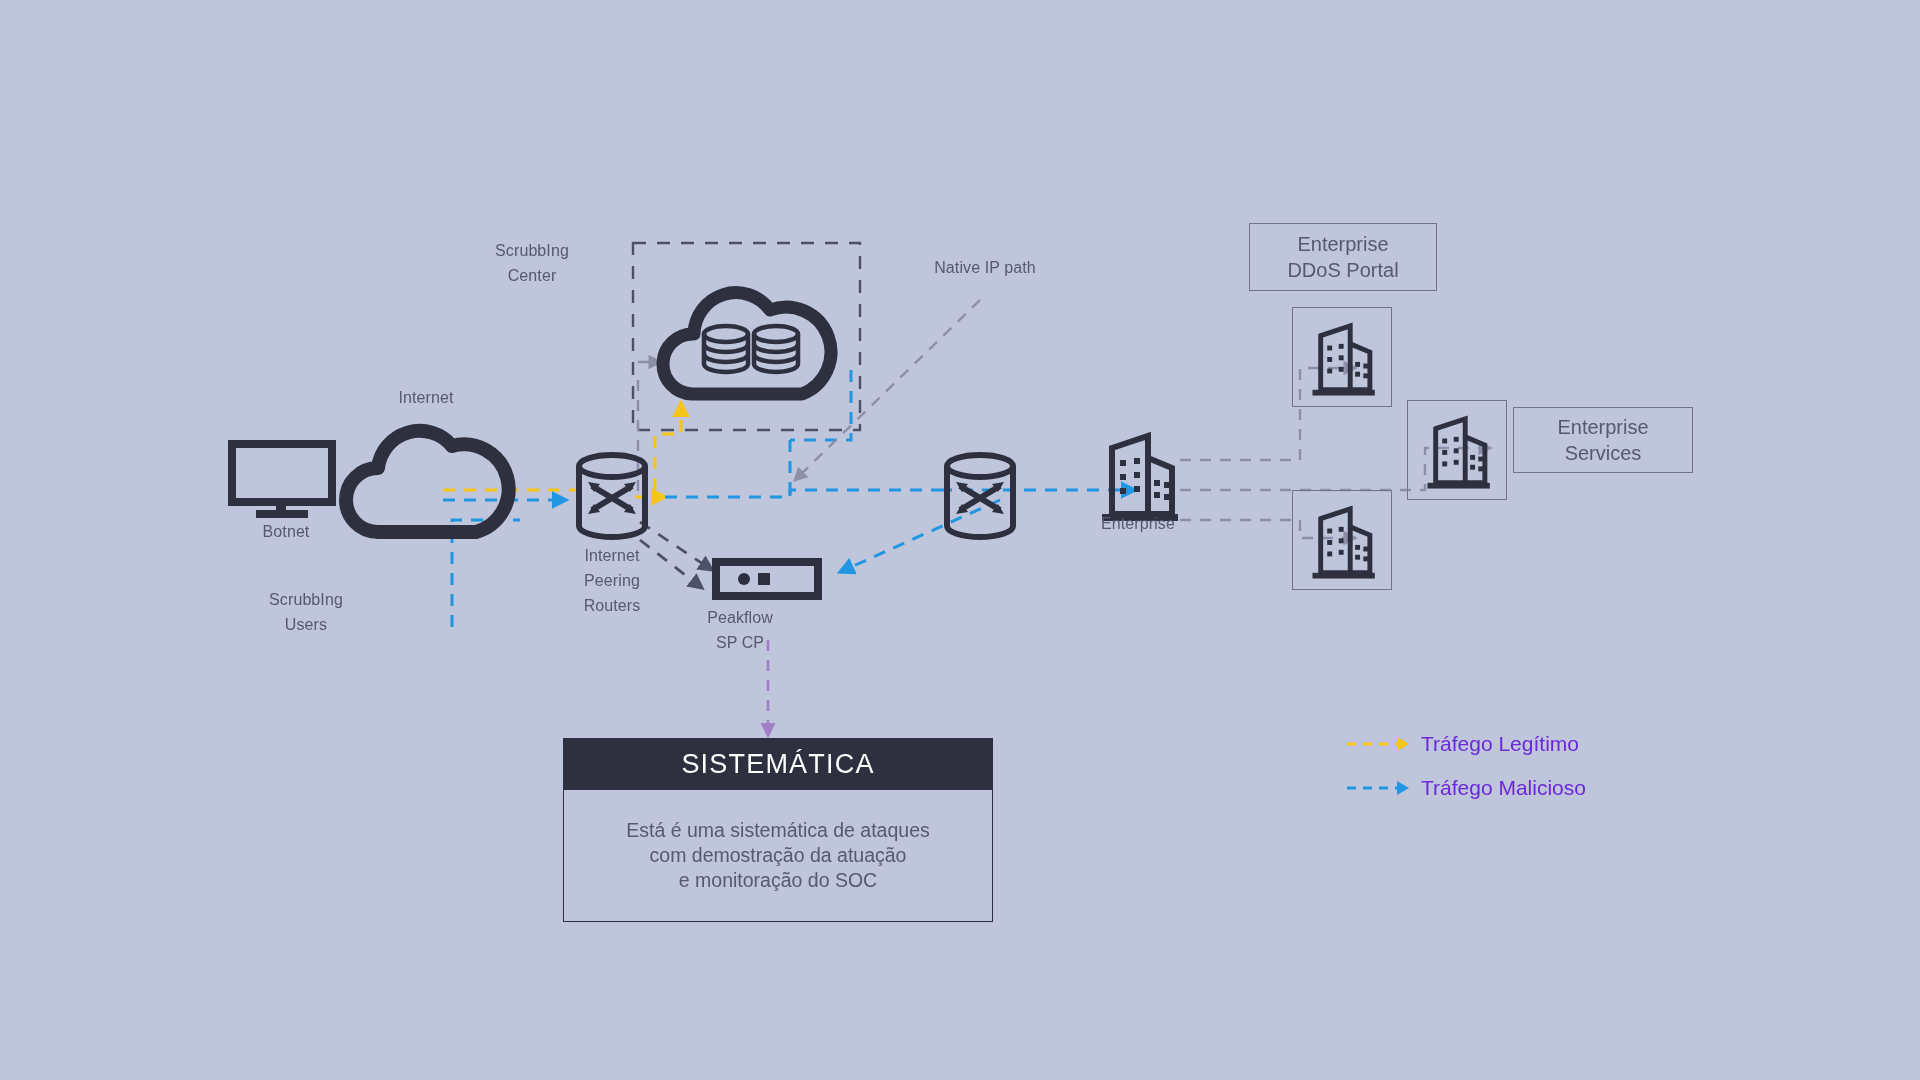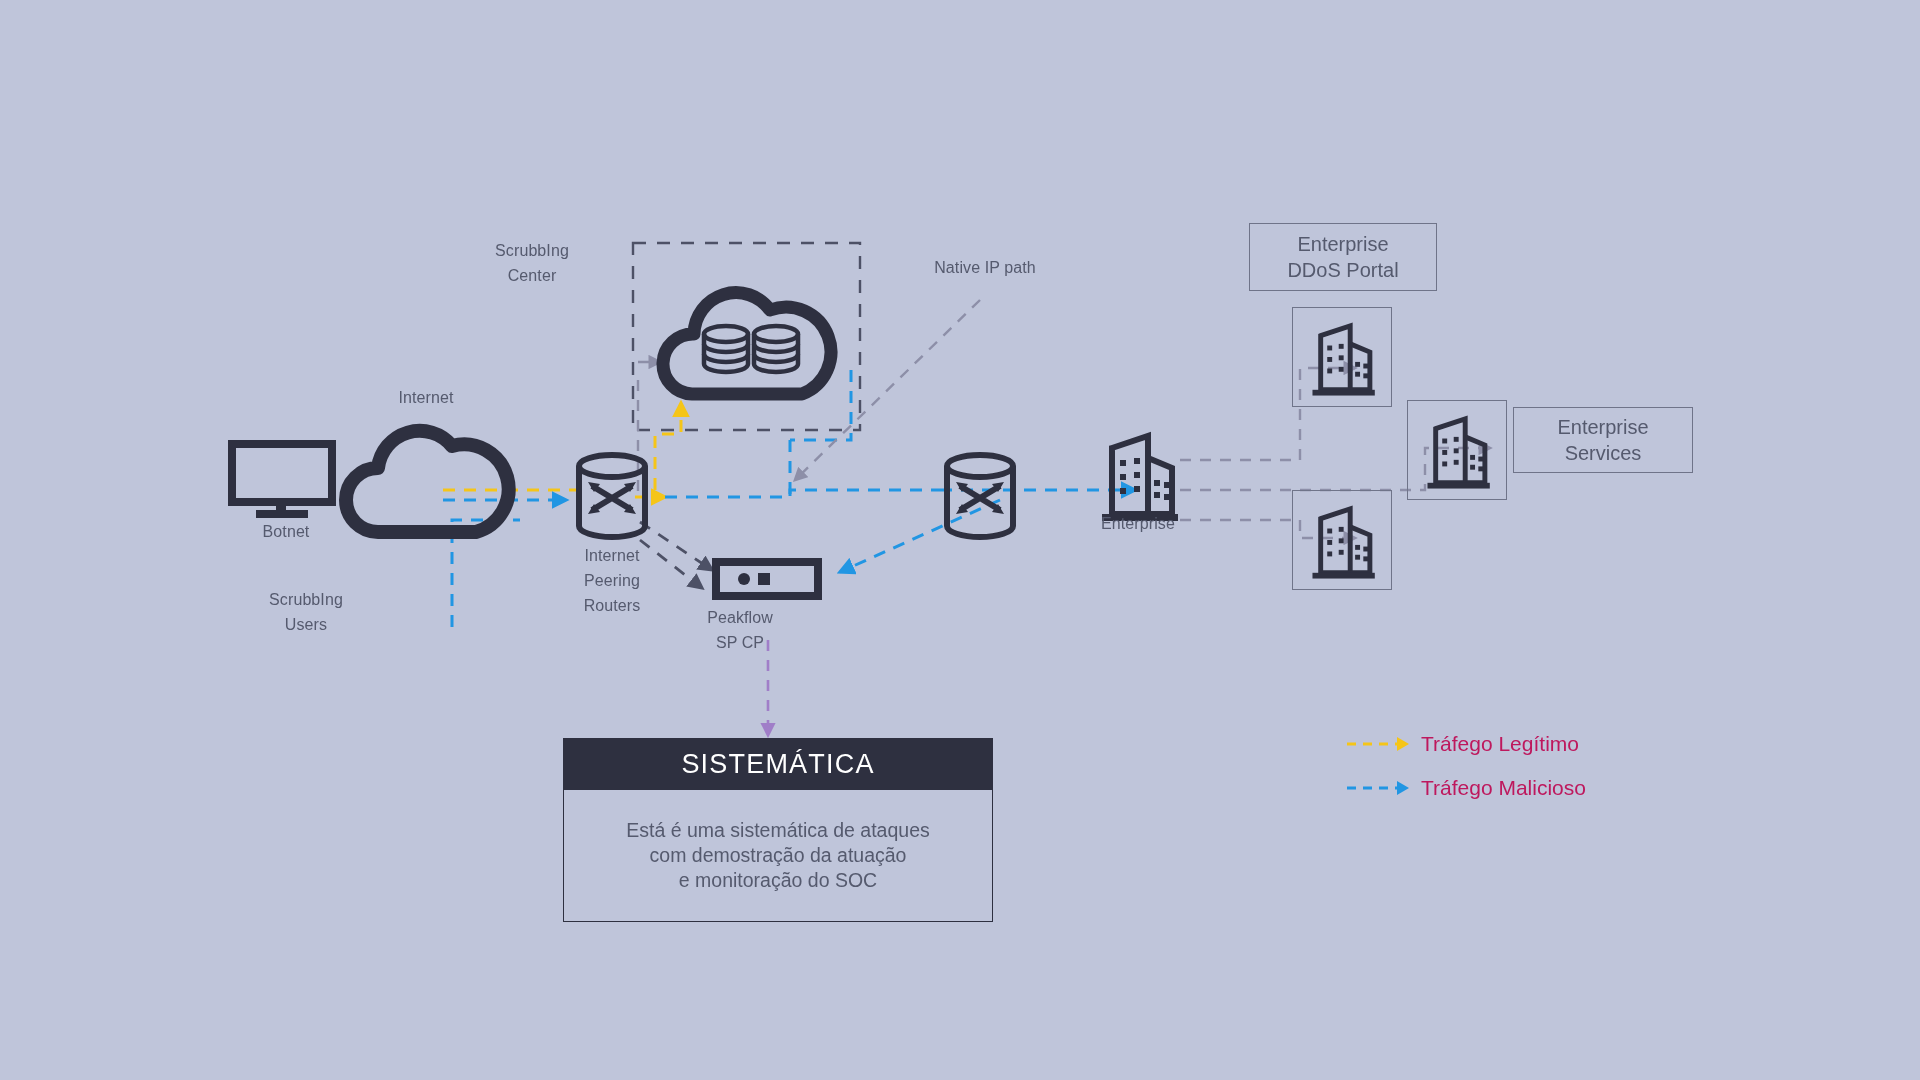--- a/index.html
+++ b/index.html
@@ -63,21 +63,21 @@
     display:flex;align-items:center;justify-content:center;
     white-space:pre-line;
     padding:0 32px;
   }
 
   
   #legend{position:absolute;}
   .leg-row{position:relative;height:44px;}
   .leg-txt{
     position:absolute;left:76px;top:50%;transform:translateY(-50%);
-    color:#be185d;font-size:21px;white-space:nowrap;
+    color:#6d28d9;font-size:21px;white-space:nowrap;
   }
   .leg-swatch{position:absolute;left:0;top:0;width:66px;height:44px;}
 </style>
 </head>
 <body>
 
 <div id="stage">
 
   <svg id="wires" viewBox="0 0 1920 1080">
     <defs>

